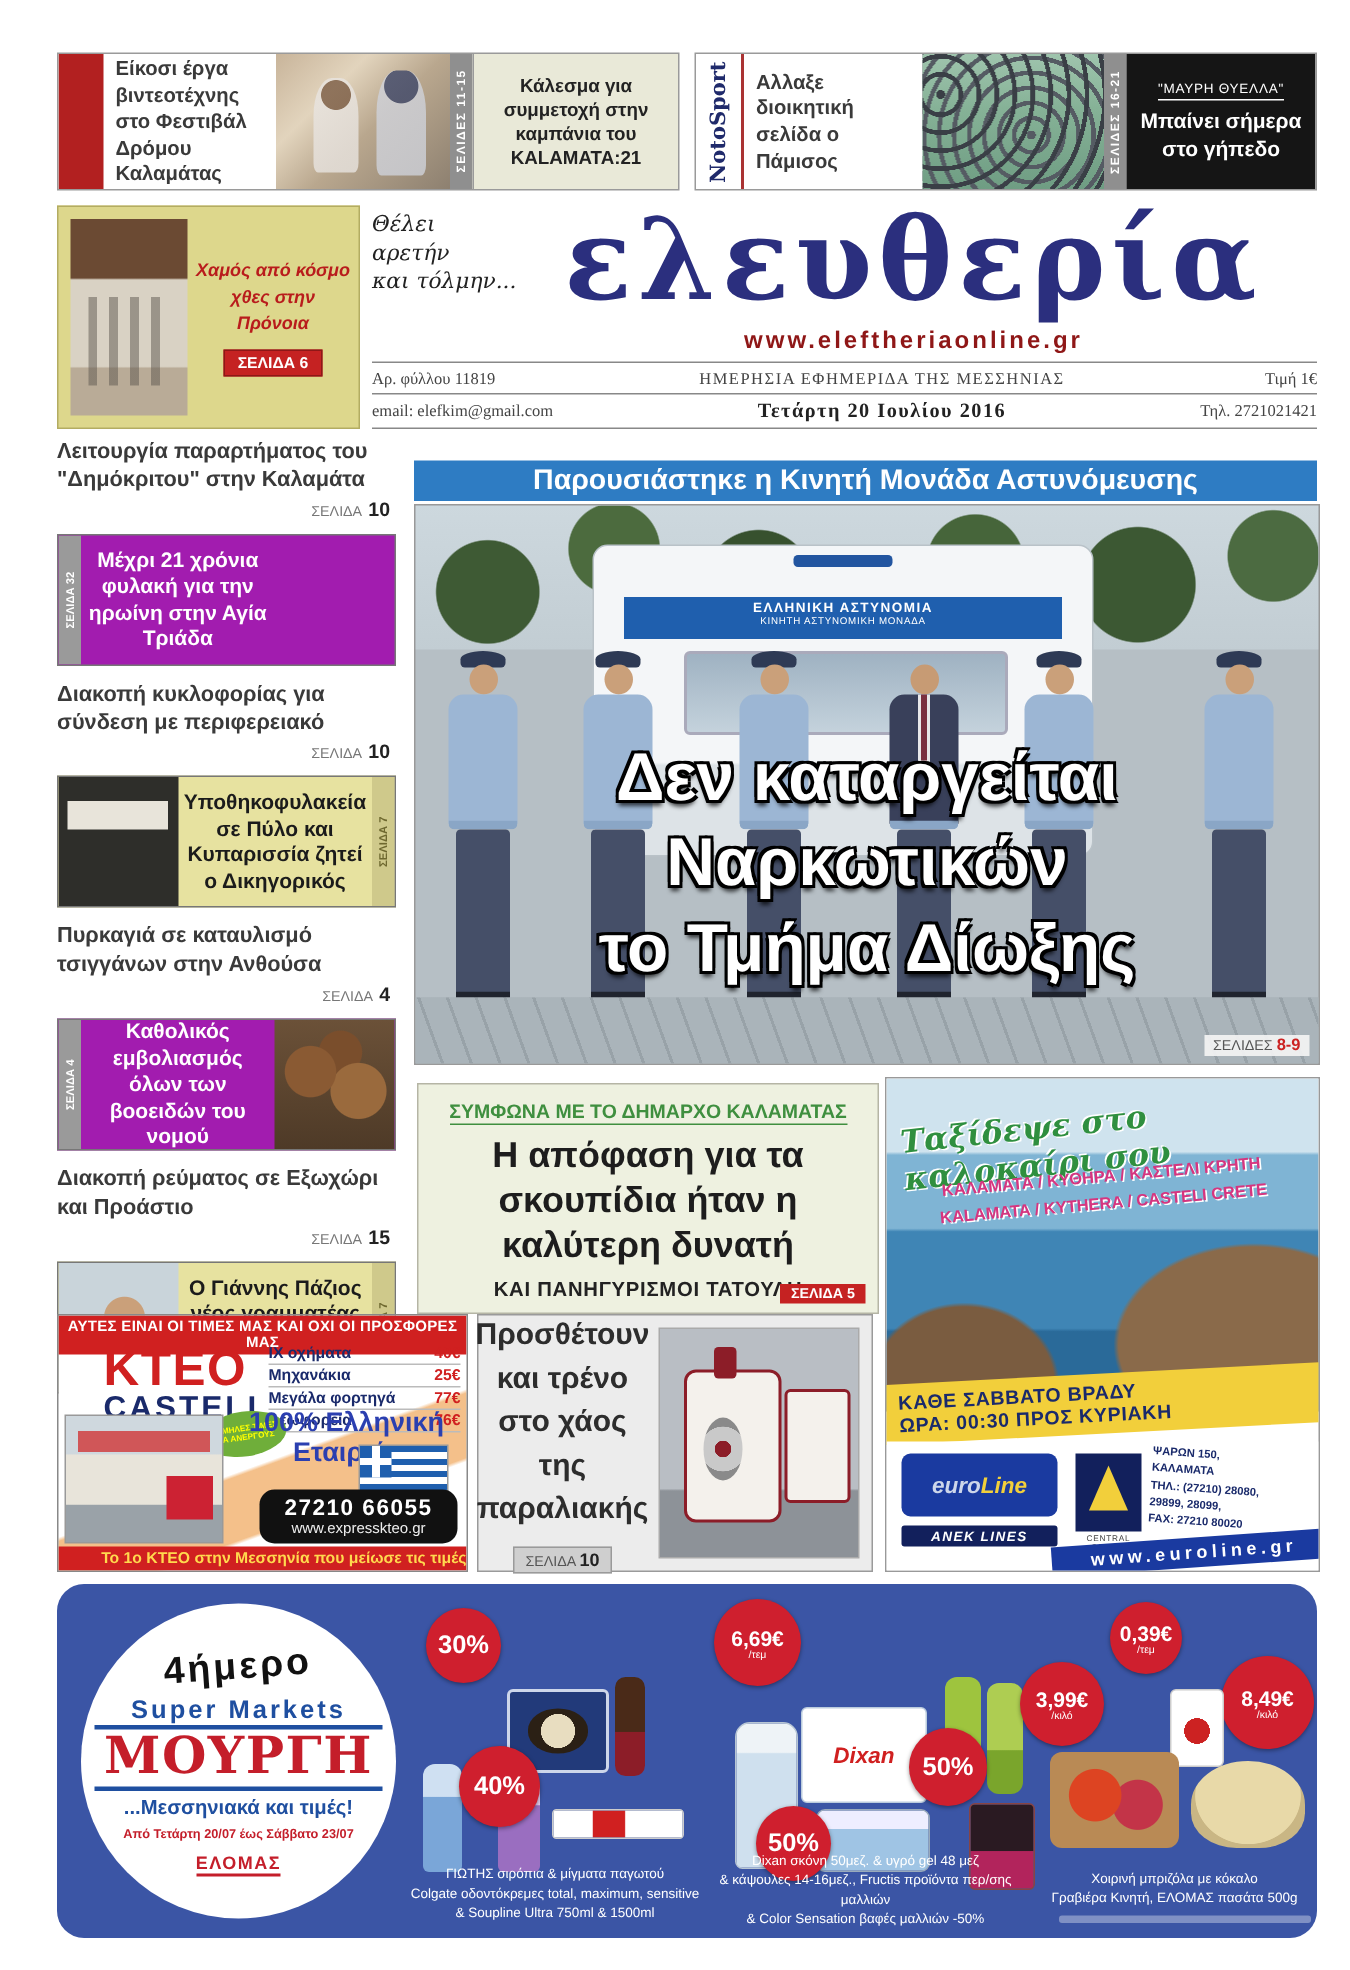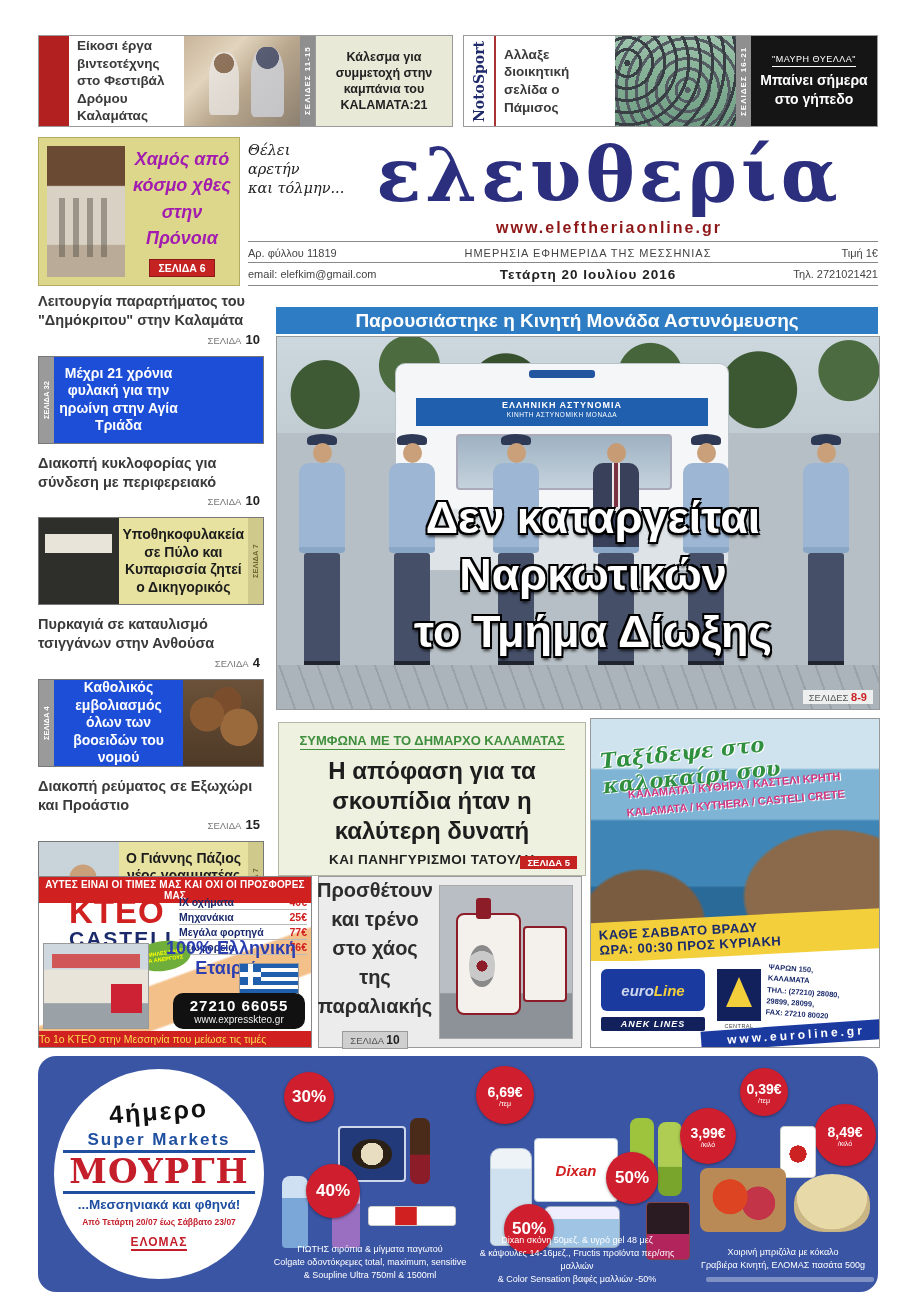--- a/index.html
+++ b/index.html
@@ -31,44 +31,44 @@
                 font-size:12.5px;font-weight:bold;color:#222;text-align:center;padding:4px;line-height:1.3;}
   .strip-teaser-black{width:118px;background:#151515;color:#fff;display:flex;flex-direction:column;align-items:center;justify-content:center;padding:4px;text-align:center;}
   .teaser-kicker{font-size:9px;border-bottom:1px solid #fff;padding-bottom:2px;margin-bottom:4px;letter-spacing:.5px;}
   .teaser-black-main{font-size:14px;font-weight:bold;line-height:1.3;}
 
   
   #promo-pronoia{position:absolute;left:38px;top:137px;width:200px;height:147px;background:#ddd78c;border:1px solid #b3ac62;display:flex;}
   .pronoia-photo{width:78px;margin:8px 0 8px 8px;background:linear-gradient(180deg,#6b4a33 0 30%,#d9d2c4 31% 75%,#b9ab97 76% 100%);position:relative;}
   .pronoia-photo:before{content:"";position:absolute;left:15%;top:40%;width:70%;height:45%;background:repeating-linear-gradient(90deg,#5c564e 0 6px,transparent 6px 14px);opacity:.5;}
   .pronoia-right{flex:1;display:flex;flex-direction:column;align-items:center;justify-content:center;padding:4px;}
-  .pronoia-title{font-size:18px;font-weight:bold;font-style:italic;color:#a21caf;text-align:center;line-height:1.45;}
+  .pronoia-title{font-size:12px;font-weight:bold;font-style:italic;color:#b91c1c;text-align:center;line-height:1.45;}
   .badge-red{background:#c52222;color:#fff;font-size:10.5px;font-weight:bold;padding:2px 8px;margin-top:8px;border:1px solid #8e1717;}
 
   #masthead{position:absolute;left:248px;top:137px;width:630px;height:148px;}
   .motto{position:absolute;left:0;top:4px;font-family:"DejaVu Serif",serif;font-style:italic;font-size:14.5px;color:#222;line-height:1.3;}
   .paper-logo{position:absolute;left:92px;top:-6px;width:538px;text-align:center;font-size:74px;font-weight:bold;color:#2b2f7e;
               letter-spacing:4px;font-family:"DejaVu Serif",serif;transform:scaleY(1.02);}
   .paper-site{position:absolute;left:92px;top:82px;width:538px;text-align:center;font-size:16px;font-weight:bold;color:#8f1717;letter-spacing:2px;}
-  .mh-row{position:absolute;left:0;width:630px;height:21px;border-top:1px solid #888;display:flex;align-items:center;font-size:11px;color:#444;}
+  .mh-row{position:absolute;left:0;width:630px;height:21px;border-top:1px solid #888;display:flex;align-items:center;font-size:11px;color:#444;font-family:Liberation Serif, serif;}
   .mh-row1{top:104px;}
   .mh-row2{top:125px;border-bottom:1px solid #888;height:22px;}
   .mh-left{width:170px;text-align:left;}
   .mh-center{flex:1;text-align:center;letter-spacing:1px;}
   .mh-right{width:120px;text-align:right;}
   .mh-date{font-size:13.5px;font-weight:bold;color:#222;}
 
   
   #sidebar{position:absolute;left:38px;top:292px;width:226px;}
   .sb-text{margin-bottom:9px;}
   .sb-title{font-size:14.5px;font-weight:bold;color:#3a3a3a;line-height:1.3;}
   .sb-page{text-align:right;font-size:9.5px;color:#777;margin-top:2px;padding-right:4px;}
   .sb-page b{font-size:13px;color:#222;margin-left:2px;}
   .sb-box{height:86px;margin-bottom:10px;display:flex;border:1px solid #777;overflow:hidden;}
-  .sb-box.gray{background:#1d4ed8;}
+  .sb-box.gray{background:#a21caf;}
   .sb-box.yellow{background:#e7e2a0;}
   .vpage{width:15px;background:#9a9a9a;color:#fff;font-size:7.5px;font-weight:bold;}
   .vpage .vtext{width:100%;height:100%;display:flex;align-items:center;justify-content:center;}
   .sb-box.yellow .vpage{background:#cfc98b;color:#6e682f;}
   .sb-box-title{flex:1;display:flex;align-items:center;justify-content:center;text-align:center;font-size:14px;font-weight:bold;line-height:1.25;padding:2px 4px;}
   .sb-box.gray .sb-box-title{color:#fff;}
   .sb-box.yellow .sb-box-title{color:#1b1b1b;}
   .sb-photo{width:80px;}
   .ph-building{background:linear-gradient(180deg,#8ea4b5 0 30%,#5c7astra 0 0),linear-gradient(180deg,#91a7b8 0 28%,#44546b 29% 60%,#9db0bd 61% 100%);}
   .ph-registry{background:linear-gradient(180deg,#2e2e2a 0 100%);position:relative;}
@@ -101,21 +101,21 @@
   .fig .hat{width:30px;height:11px;background:#2e3a55;border-radius:50% 50% 3px 3px;margin:0 auto;}
   .fig .face{width:19px;height:20px;background:#caa07a;border-radius:50%;margin:-2px auto 0;}
   .fig .torso{width:46px;height:84px;background:#9cb6d4;border-radius:10px 10px 4px 4px;margin:0 auto;border-bottom:6px solid #8aa6c6;}
   .fig .legs{width:36px;height:108px;background:#454f68;margin:0 auto;border-radius:3px 3px 2px 2px;border-bottom:8px solid #20242e;}
   .fig.civ .hat{visibility:hidden;}
   .fig.civ .face{margin-top:0;background:#c79b74;}
   .fig.civ .torso{background:#39405a;position:relative;}
   .fig.civ .torso:before{content:"";position:absolute;left:42%;top:0;width:16%;height:60%;background:#e8e8ea;}
   .fig.civ .torso:after{content:"";position:absolute;left:46%;top:0;width:8%;height:52%;background:#7a3040;}
   .main-headline{position:absolute;left:0;top:152px;width:100%;text-align:center;color:#fff;font-weight:bold;font-size:45px;line-height:1.27;
-     text-shadow:-2px -2px 0 #000,2px -2px 0 #000,-2px 2px 0 #000,2px 2px 0 #000,0 4px 3px rgba(0,0,0,.7);padding-left:15px;}
+     text-shadow:-2px -2px 0 #000,2px -2px 0 #000,-2px 2px 0 #000,2px 2px 0 #000,0 4px 3px rgba(0,0,0,.7);}
   .photo-pages{position:absolute;right:6px;bottom:5px;background:rgba(245,245,245,.9);font-size:9.5px;color:#555;padding:1px 6px;}
   .photo-pages b{color:#c22;font-size:11px;}
 
   
   #garbage-box{position:absolute;left:278px;top:722px;width:306px;height:142px;background:#eef1e0;border:1px solid #b5b5a5;
                display:flex;flex-direction:column;align-items:center;padding-top:10px;}
   .garbage-kicker{font-size:13px;font-weight:bold;color:#3f8f3f;border-bottom:1px solid #3f8f3f;padding-bottom:1px;}
   .garbage-head{font-size:24px;font-weight:bold;color:#1d1d1d;text-align:center;line-height:1.25;margin-top:6px;width:94%;}
   .garbage-sub{font-size:13.5px;font-weight:bold;color:#222;margin-top:6px;letter-spacing:.5px;}
   .garbage-page{position:absolute;right:8px;bottom:6px;background:#c52222;color:#fff;font-size:9.5px;font-weight:bold;padding:1px 7px;}
@@ -160,21 +160,21 @@
   .kteo-greek{position:absolute;left:116px;top:62px;width:152px;text-align:center;font-size:18px;font-weight:bold;color:#2b3fb0;line-height:1.1;}
   .flag{position:absolute;right:12px;top:86px;width:58px;height:38px;background:repeating-linear-gradient(180deg,#1f5fae 0 4.2px,#fff 4.2px 8.4px);border:1px solid #999;}
   .flag:before{content:"";position:absolute;left:0;top:0;width:21px;height:21px;background:linear-gradient(#1f5fae,#1f5fae);}
   .flag:after{content:"";position:absolute;left:0;top:0;width:21px;height:21px;background:linear-gradient(90deg,transparent 0 8px,#fff 8px 13px,transparent 13px),linear-gradient(180deg,transparent 0 8px,#fff 8px 13px,transparent 13px);}
   .kteo-photo{position:absolute;left:4px;top:66px;width:104px;height:84px;background:linear-gradient(180deg,#cfd8de 0 30%,#e8e4da 31% 70%,#9aa2a8 71%);border:1px solid #999;}
   .kteo-photo:before{content:"";position:absolute;left:8%;top:12%;width:84%;height:16%;background:#d02020;opacity:.7;}
   .kteo-photo:after{content:"";position:absolute;right:6%;bottom:18%;width:30%;height:34%;background:#c23;}
   .kteo-black{position:absolute;right:6px;bottom:18px;width:128px;background:#111;border-radius:10px;color:#fff;text-align:center;padding:4px 2px;}
   .kteo-phone{font-size:15px;font-weight:bold;letter-spacing:1px;}
   .kteo-web{font-size:10px;color:#eee;}
-  .kteo-bottom{position:absolute;left:0;bottom:0;width:100%;background:#d02020;color:#ffd94e;font-size:10.5px;font-weight:normal;text-align:left;padding:2px 0;}
+  .kteo-bottom{position:absolute;left:0;bottom:0;width:100%;background:#d02020;color:#ffd94e;font-size:10.5px;font-weight:bold;text-align:right;padding:2px 0;}
 
   
   #train-box{position:absolute;left:318px;top:876px;width:262px;height:170px;background:#ececec;border:1px solid #9a9a9a;display:flex;}
   .train-left{width:112px;display:flex;flex-direction:column;align-items:center;justify-content:center;}
   .train-head{font-size:20px;font-weight:bold;color:#2d2d2d;text-align:center;line-height:1.45;}
   .badge-gray{background:#cfcfcf;border:1px solid #9a9a9a;color:#555;font-size:9.5px;padding:1px 7px;margin-top:10px;}
   .badge-gray b{color:#222;font-size:12px;}
   .train-photo{flex:1;margin:8px;background:linear-gradient(180deg,#b9bec4 0 70%,#8d9298 71%);position:relative;border:1px solid #aaa;}
   .loco{position:absolute;left:12%;top:18%;width:46%;height:64%;background:#f4f1ec;border-radius:8px;border:2px solid #8c1d28;}
   .loco:before{content:"";position:absolute;left:18%;top:30%;width:44%;height:44%;background:radial-gradient(circle,#8c1d28 0 22%,#c9c9c9 23% 60%,#8a8a8a 61%);border-radius:50%;}
@@ -461,21 +461,21 @@
       <div class="loco"></div>
       <div class="wagon"></div>
     </div>
   </div>
 
   <div id="market">
     <div class="m-circle">
       <div class="m-days">4ήμερο</div>
       <div class="m-sm">Super Markets</div>
       <div class="m-brand">ΜΟΥΡΓΗ</div>
-      <div class="m-slogan">...Μεσσηνιακά και φθηνά!</div>
+      <div class="m-slogan">...Μεσσηνιακά και τιμές!</div>
       <div class="m-dates">Από Τετάρτη 20/07 έως Σάββατο 23/07</div>
       <div class="m-elomas">ΕΛΟΜΑΣ</div>
     </div>
 
     <div class="prod soupline1"></div>
     <div class="prod soupline2"></div>
     <div class="prod icecream"></div>
     <div class="prod chocomilk"></div>
     <div class="prod chocomilk2"></div>
     <div class="prod colgate"></div>

